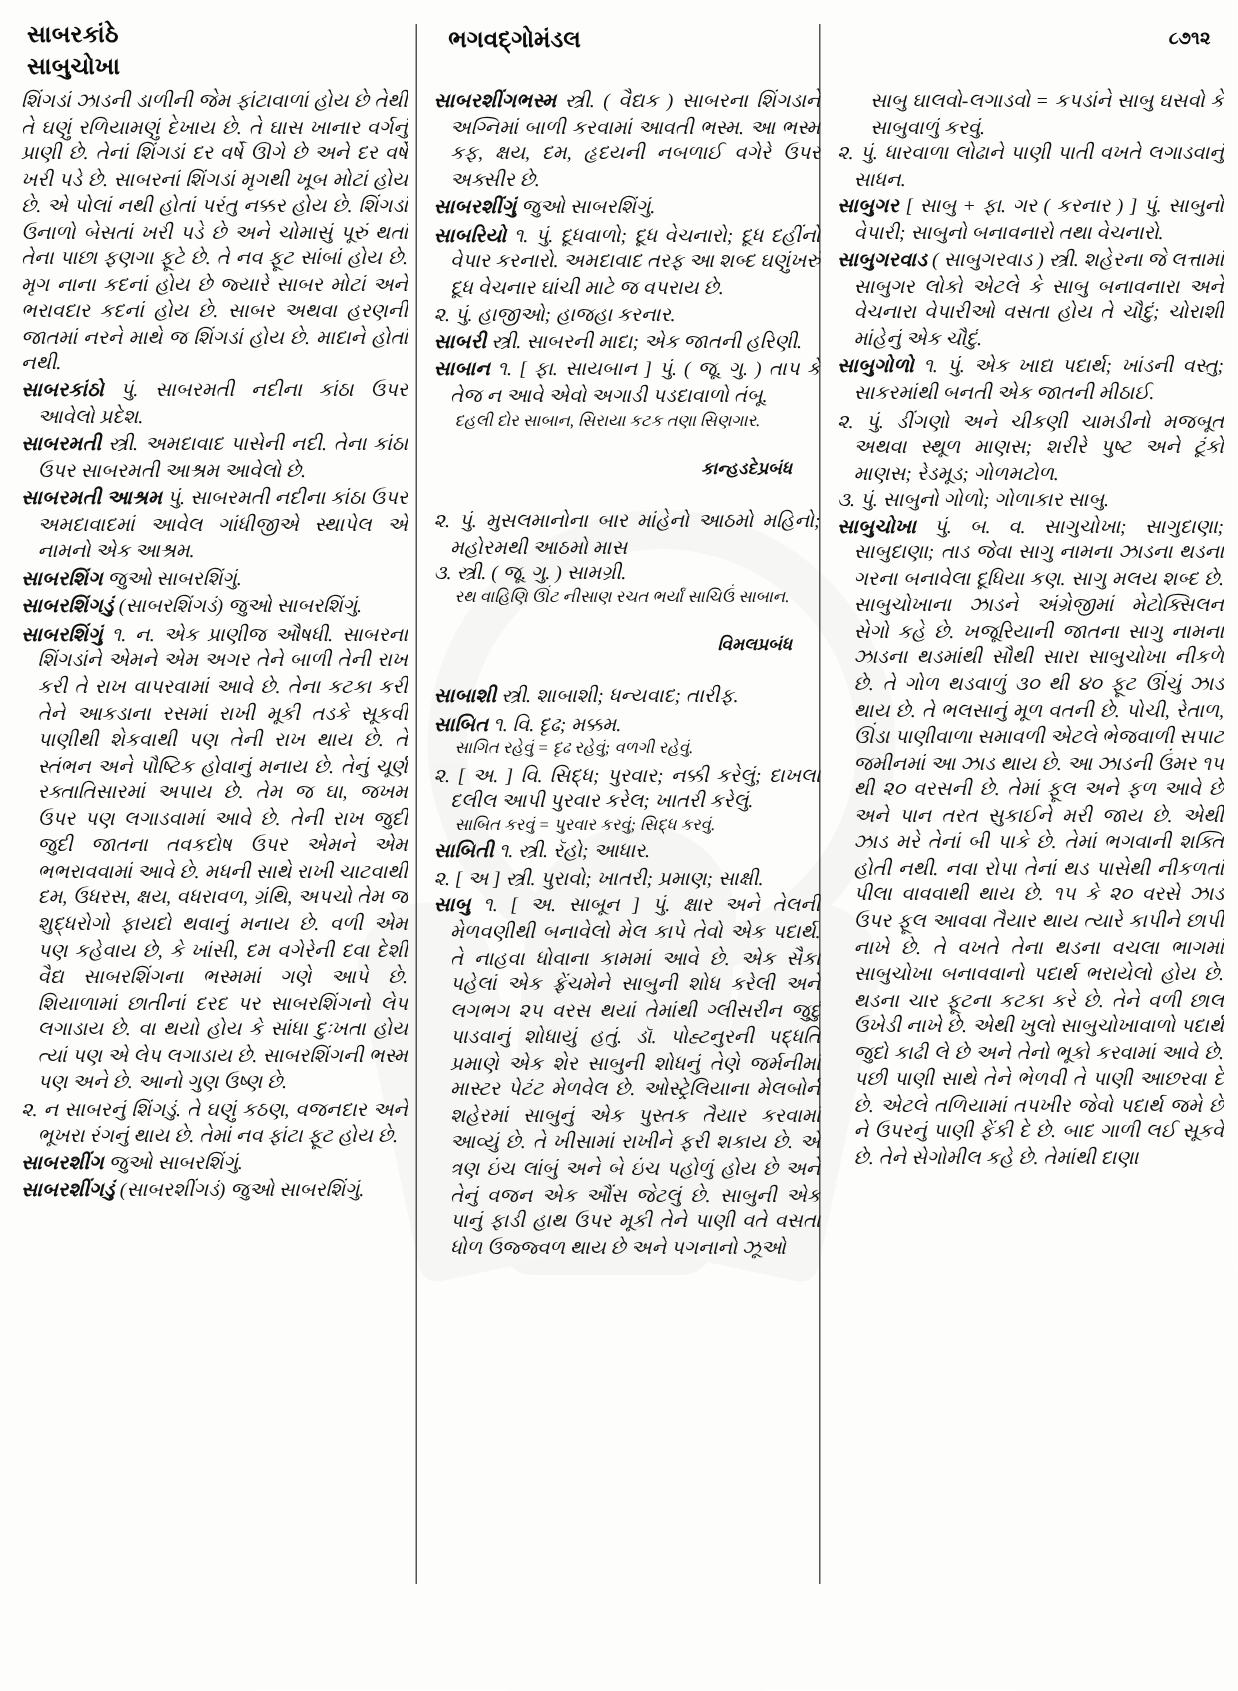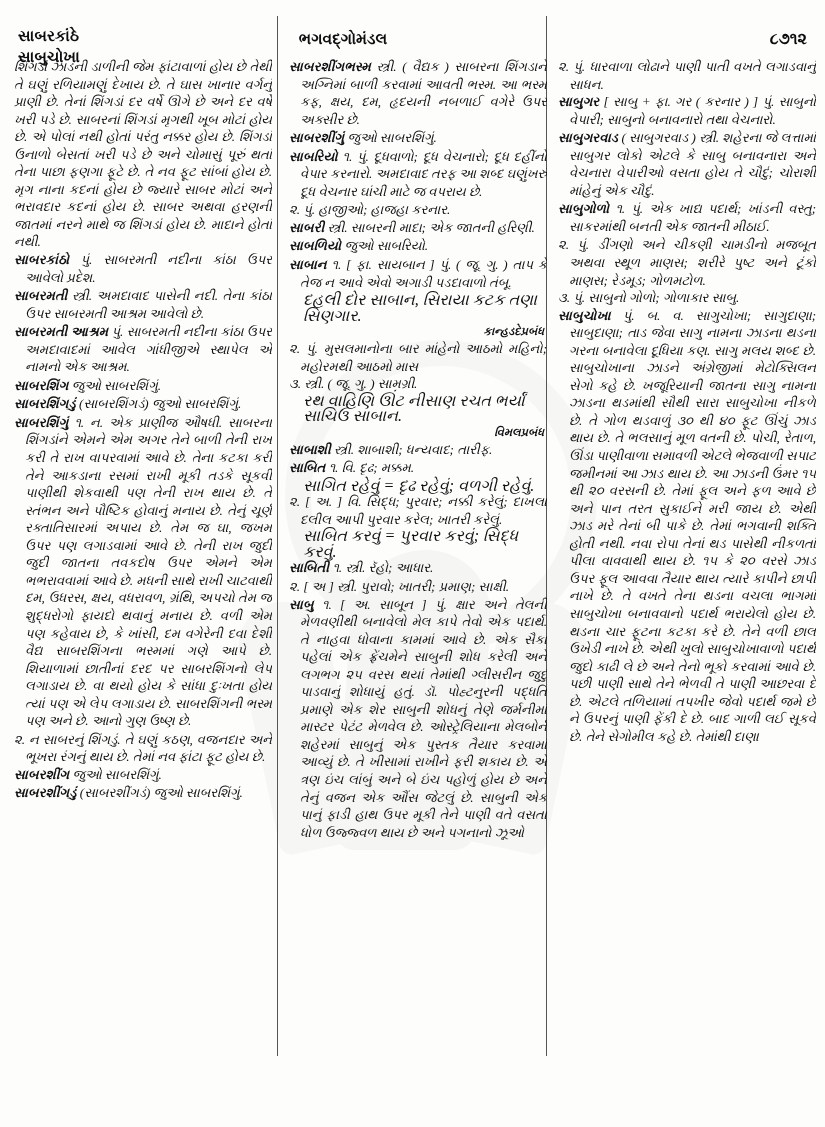--- a/index.html
+++ b/index.html
@@ -59,21 +59,21 @@
     left: 255px; top: 300px;
     width: 90px; height: 250px;
     background: #888;
     border-radius: 45px 45px 12px 12px;
     transform: rotate(12deg);
   }
 
   
   #runhead {
     position: absolute;
-    left: 0; top: 12px;
+    left: 0; top: 0;
     width: 825px;
     height: 60px;
     z-index: 3;
   }
   .rh-left {
     position: absolute;
     left: 18px;
     top: 14px;
     line-height: 1.34;
     font-weight: bold;
@@ -90,21 +90,21 @@
     text-align: center;
     font-weight: bold;
     font-size: 15.5px;
     color: #0d0d0d;
   }
   .rh-page {
     position: absolute;
     right: 18px;
     top: 18px;
     font-weight: bold;
-    font-size: 16px;
+    font-size: 12px;
     color: #0d0d0d;
   }
 
   
   #cols {
     position: absolute;
     left: 0;
     top: 58px;
     width: 825px;
     height: 1062px;
@@ -157,32 +157,32 @@
     text-indent: 0;
   }
   .hw {
     font-weight: bold;
     letter-spacing: 0.15px;
   }
   .sense {
     font-weight: normal;
   }
   .quote {
-    font-size: 16px;
+    font-size: 11px;
     line-height: 15.5px;
     padding-left: 14px;
     text-indent: 0;
     margin: 0;
     text-align: left;
   }
   .cite {
     font-size: 11.4px;
     line-height: 15px;
     text-align: right;
-    margin: 1px;
+    margin: 17px;
     font-weight: bold;
     padding-right: 2px;
   }
   .indentpara {
     margin: 0;
     padding-left: 22px;
     text-indent: 0;
   }
 </style>
 </head>
@@ -221,38 +221,38 @@
         <p class="para">૨. ન સાબરનું શિંગડું. તે ઘણું કઠણ, વજનદાર અને ભૂખરા રંગનું થાય છે. તેમાં નવ ફાંટા ફૂટ હોય છે.</p>
         <p class="entry"><span class="hw">સાબરશીંગ</span><span class="sense"> જુઓ સાબરશિંગું.</span></p>
         <p class="entry"><span class="hw">સાબરશીંગડું</span><span class="sense"> (સાબરશીંગડં) જુઓ સાબરશિંગું.</span></p>
       </div>
     <div class="col" id="col2">
         <p class="entry"><span class="hw">સાબરશીંગભસ્મ</span><span class="sense"> સ્ત્રી. ( વૈદ્યક ) સાબરના શિંગડાને અગ્નિમાં બાળી કરવામાં આવતી ભસ્મ. આ ભસ્મ કફ, ક્ષય, દમ, હૃદયની નબળાઈ વગેરે ઉપર અક્સીર છે.</span></p>
         <p class="entry"><span class="hw">સાબરશીંગું</span><span class="sense"> જુઓ સાબરશિંગું.</span></p>
         <p class="entry"><span class="hw">સાબરિયો</span><span class="sense"> ૧. પું. દૂધવાળો; દૂધ વેચનારો; દૂધ દહીંનો વેપાર કરનારો. અમદાવાદ તરફ આ શબ્દ ઘણુંખરું દૂધ વેચનાર ઘાંચી માટે જ વપરાય છે.</span></p>
         <p class="para">૨. પું. હાજીઓ; હાજહા કરનાર.</p>
         <p class="entry"><span class="hw">સાબરી</span><span class="sense"> સ્ત્રી. સાબરની માદા; એક જાતની હરિણી.</span></p>
-        <p class="entry"><span class="hw">સાબળિયો</span><span class="sense"> જુઓ સાબરિયો.</span></p>
         <p class="entry"><span class="hw">સાબાન</span><span class="sense"> ૧. [ ફા. સાયબાન ] પું. ( જૂ. ગુ. ) તાપ કે તેજ ન આવે એવો અગાડી પડદાવાળો તંબૂ.</span></p>
         <p class="quote">દહલી દોર સાબાન, સિરાયા કટક તણા સિણગાર.</p>
         <p class="cite">કાન્હડદેપ્રબંધ</p>
         <p class="para">૨. પું. મુસલમાનોના બાર માંહેનો આઠમો મહિનો; મહોરમથી આઠમો માસ</p>
         <p class="para">૩. સ્ત્રી. ( જૂ. ગુ. ) સામગ્રી.</p>
         <p class="quote">રથ વાહિણિ ઊંટ નીસાણ રચત ભર્યાં સાચિઉં સાબાન.</p>
         <p class="cite">વિમલપ્રબંધ</p>
         <p class="entry"><span class="hw">સાબાશી</span><span class="sense"> સ્ત્રી. શાબાશી; ધન્યવાદ; તારીફ.</span></p>
         <p class="entry"><span class="hw">સાબિત</span><span class="sense"> ૧. વિ. દૃઢ; મક્કમ.</span></p>
         <p class="quote">સાગિત રહેવું = દૃઢ રહેવું; વળગી રહેવું.</p>
         <p class="para">૨. [ અ. ] વિ. સિદ્ધ; પુરવાર; નક્કી કરેલું; દાખલા દલીલ આપી પુરવાર કરેલ; ખાતરી કરેલું.</p>
         <p class="quote">સાબિત કરવું = પુરવાર કરવું; સિદ્ધ કરવું.</p>
         <p class="entry"><span class="hw">સાબિતી</span><span class="sense"> ૧. સ્ત્રી. રૅહો; આધાર.</span></p>
         <p class="para">૨. [ અ ] સ્ત્રી. પુરાવો; ખાતરી; પ્રમાણ; સાક્ષી.</p>
         <p class="entry"><span class="hw">સાબુ</span><span class="sense"> ૧. [ અ. સાબૂન ] પું. ક્ષાર અને તેલની મેળવણીથી બનાવેલો મેલ કાપે તેવો એક પદાર્થ. તે નાહવા ધોવાના કામમાં આવે છે. એક સૈકા પહેલાં એક ફ્રેંચમેને સાબુની શોધ કરેલી અને લગભગ ૨૫ વરસ થયાં તેમાંથી ગ્લીસરીન જુદું પાડવાનું શોધાયું હતું. ડૉ. પોહ્ટનુરની પદ્ધતિ પ્રમાણે એક શેર સાબુની શોધનું તેણે જર્મનીમાં માસ્ટર પેટંટ મેળવેલ છે. ઓસ્ટ્રેલિયાના મેલબોર્ન શહેરમાં સાબુનું એક પુસ્તક તૈયાર કરવામાં આવ્યું છે. તે ખીસામાં રાખીને ફરી શકાય છે. એ ત્રણ ઇંચ લાંબું અને બે ઇંચ પહોળું હોય છે અને તેનું વજન એક ઔંસ જેટલું છે. સાબુની એક પાનું ફાડી હાથ ઉપર મૂકી તેને પાણી વતે વસતા ધોળ ઉજ્જ્વળ થાય છે અને પગનાનો ઝૂઓ</span></p>
       </div>
     <div class="col" id="col3">
+        <p class="indentpara">સાબુ ઘાલવો-લગાડવો = કપડાંને સાબુ ઘસવો કે સાબુવાળું કરવું.</p>
         <p class="para">૨. પું. ધારવાળા લોઢાને પાણી પાતી વખતે લગાડવાનું સાધન.</p>
         <p class="entry"><span class="hw">સાબુગર</span><span class="sense"> [ સાબુ + ફા. ગર ( કરનાર ) ] પું. સાબુનો વેપારી; સાબુનો બનાવનારો તથા વેચનારો.</span></p>
         <p class="entry"><span class="hw">સાબુગરવાડ</span><span class="sense"> ( સાબુગરવાડ ) સ્ત્રી. શહેરના જે લત્તામાં સાબુગર લોકો એટલે કે સાબુ બનાવનારા અને વેચનારા વેપારીઓ વસતા હોય તે ચૌદું; ચોરાશી માંહેનું એક ચૌદું.</span></p>
         <p class="entry"><span class="hw">સાબુગોળો</span><span class="sense"> ૧. પું. એક ખાદ્ય પદાર્થ; ખાંડની વસ્તુ; સાકરમાંથી બનતી એક જાતની મીઠાઈ.</span></p>
         <p class="para">૨. પું. ડીંગણો અને ચીકણી ચામડીનો મજબૂત અથવા સ્થૂળ માણસ; શરીરે પુષ્ટ અને ટૂંકો માણસ; રેડમૂડ; ગોળમટોળ.</p>
         <p class="para">૩. પું. સાબુનો ગોળો; ગોળાકાર સાબુ.</p>
         <p class="entry"><span class="hw">સાબુચોખા</span><span class="sense"> પું. બ. વ. સાગુચોખા; સાગુદાણા; સાબુદાણા; તાડ જેવા સાગુ નામના ઝાડના થડના ગરના બનાવેલા દૂધિયા કણ. સાગુ મલય શબ્દ છે. સાબુચોખાના ઝાડને અંગ્રેજીમાં મેટોક્સિલન સેગો કહે છે. ખજૂરિયાની જાતના સાગુ નામના ઝાડના થડમાંથી સૌથી સારા સાબુચોખા નીકળે છે. તે ગોળ થડવાળું ૩૦ થી ૪૦ ફૂટ ઊંચું ઝાડ થાય છે. તે ભલસાનું મૂળ વતની છે. પોચી, રેતાળ, ઊંડા પાણીવાળા સમાવળી એટલે ભેજવાળી સપાટ જમીનમાં આ ઝાડ થાય છે. આ ઝાડની ઉંમર ૧૫ થી ૨૦ વરસની છે. તેમાં ફૂલ અને ફળ આવે છે અને પાન તરત સુકાઈને મરી જાય છે. એથી ઝાડ મરે તેનાં બી પાકે છે. તેમાં ભગવાની શક્તિ હોતી નથી. નવા રોપા તેનાં થડ પાસેથી નીકળતાં પીલા વાવવાથી થાય છે. ૧૫ કે ૨૦ વરસે ઝાડ ઉપર ફૂલ આવવા તૈયાર થાય ત્યારે કાપીને છાપી નાખે છે. તે વખતે તેના થડના વચલા ભાગમાં સાબુચોખા બનાવવાનો પદાર્થ ભરાયેલો હોય છે. થડના ચાર ફૂટના કટકા કરે છે. તેને વળી છાલ ઉખેડી નાખે છે. એથી ખુલો સાબુચોખાવાળો પદાર્થ જુદો કાઢી લે છે અને તેનો ભૂકો કરવામાં આવે છે. પછી પાણી સાથે તેને ભેળવી તે પાણી આછરવા દે છે. એટલે તળિયામાં તપખીર જેવો પદાર્થ જમે છે ને ઉપરનું પાણી ફેંકી દે છે. બાદ ગાળી લઈ સૂકવે છે. તેને સેગોમીલ કહે છે. તેમાંથી દાણા</span></p>
       </div>
   </div>
 

